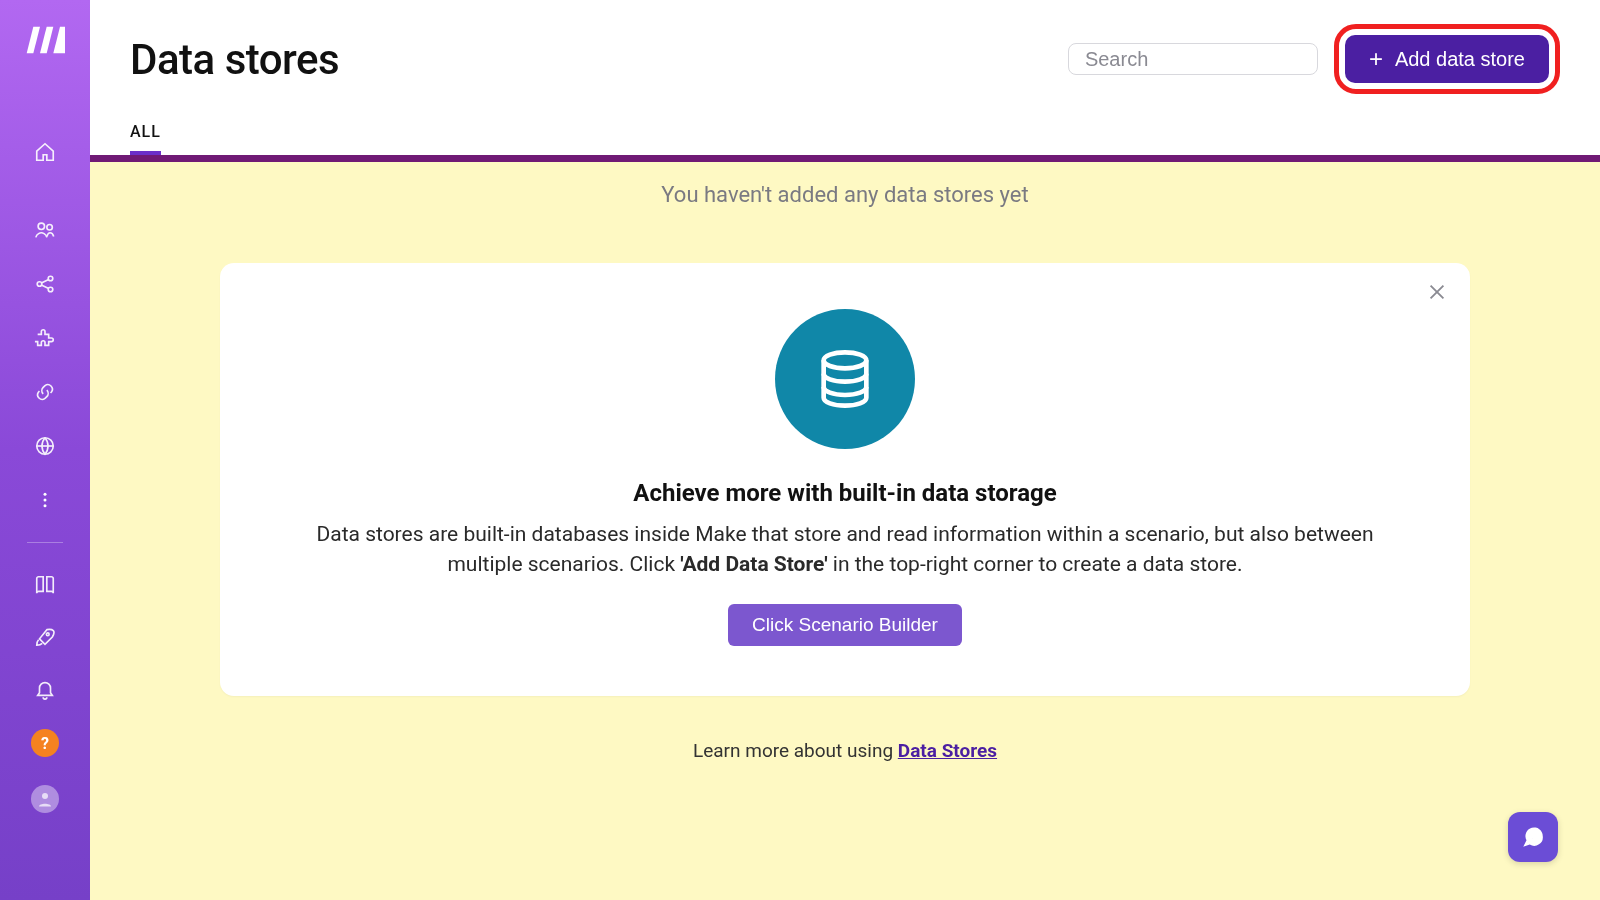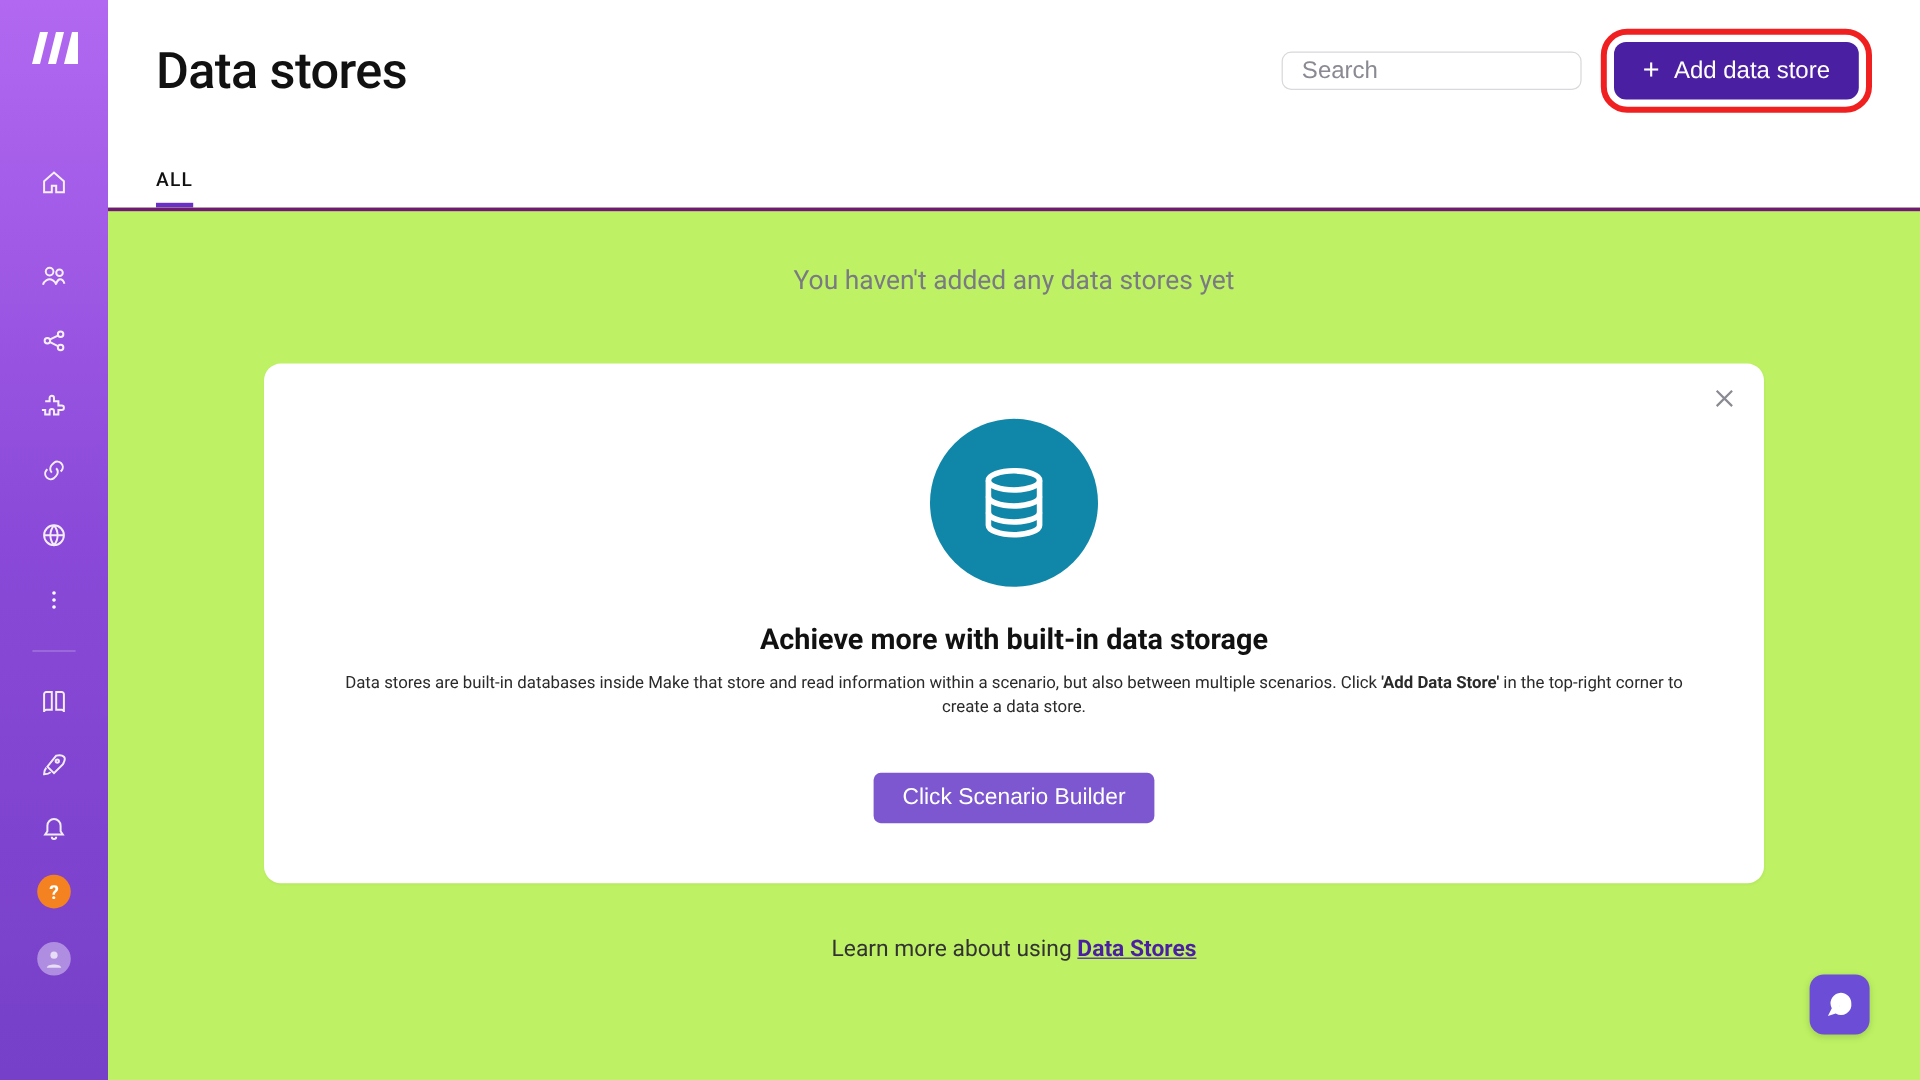--- a/index.html
+++ b/index.html
@@ -76,38 +76,38 @@
       border-radius:10px;
       height:48px;
       padding: 0 24px;
       font-size:20px;
       display:flex;
       align-items:center;
       gap:12px;
       cursor:pointer;
     }
     .add-button .plus { font-size:24px; line-height:1; }
-    .tabs { display:flex; margin-top:46px; }
+    .tabs { display:flex; margin-top:28px; }
     .tab {
       font-size:16px;
       letter-spacing:1px;
       color:#111;
       padding-bottom:10px;
       border-bottom: 4px solid #6b2fc9;
       cursor:pointer;
       font-weight:500;
     }
     .content-area {
       flex:1;
-      background:#bef264;
-      border-top:3px solid #701a75;
+      background:#fef9c3;
+      border-top:7px solid #701a75;
       display:flex;
       flex-direction:column;
       align-items:center;
-      padding-top: 46px;
+      padding-top: 20px;
       position:relative;
     }
     .empty-message { font-size:22px; color:#7a7a82; margin-bottom:56px; }
     .info-card {
       background:#fff;
       border-radius:14px;
       width: 1250px;
       padding: 46px 60px 50px 60px;
       position:relative;
       text-align:center;
@@ -126,21 +126,21 @@
       width:140px; height:140px;
       border-radius:50%;
       background:#1087a8;
       margin:0 auto 30px auto;
       display:flex;
       align-items:center;
       justify-content:center;
     }
     .data-circle svg { width:64px; height:64px; }
     .card-title { font-size:24px; font-weight:700; color:#111; margin-bottom:12px; }
-    .card-text { font-size:14px; color:#2a2a2a; line-height:1.45; max-width:1120px; margin:0 auto 44px auto; }
+    .card-text { font-size:21px; color:#2a2a2a; line-height:1.45; max-width:1120px; margin:0 auto 24px auto; }
     .card-text b { font-weight:700; }
     .open-builder-btn {
       background:#7c57cf;
       color:#fff;
       border:none;
       border-radius:6px;
       font-size:19px;
       padding:10px 24px;
       cursor:pointer;
     }

